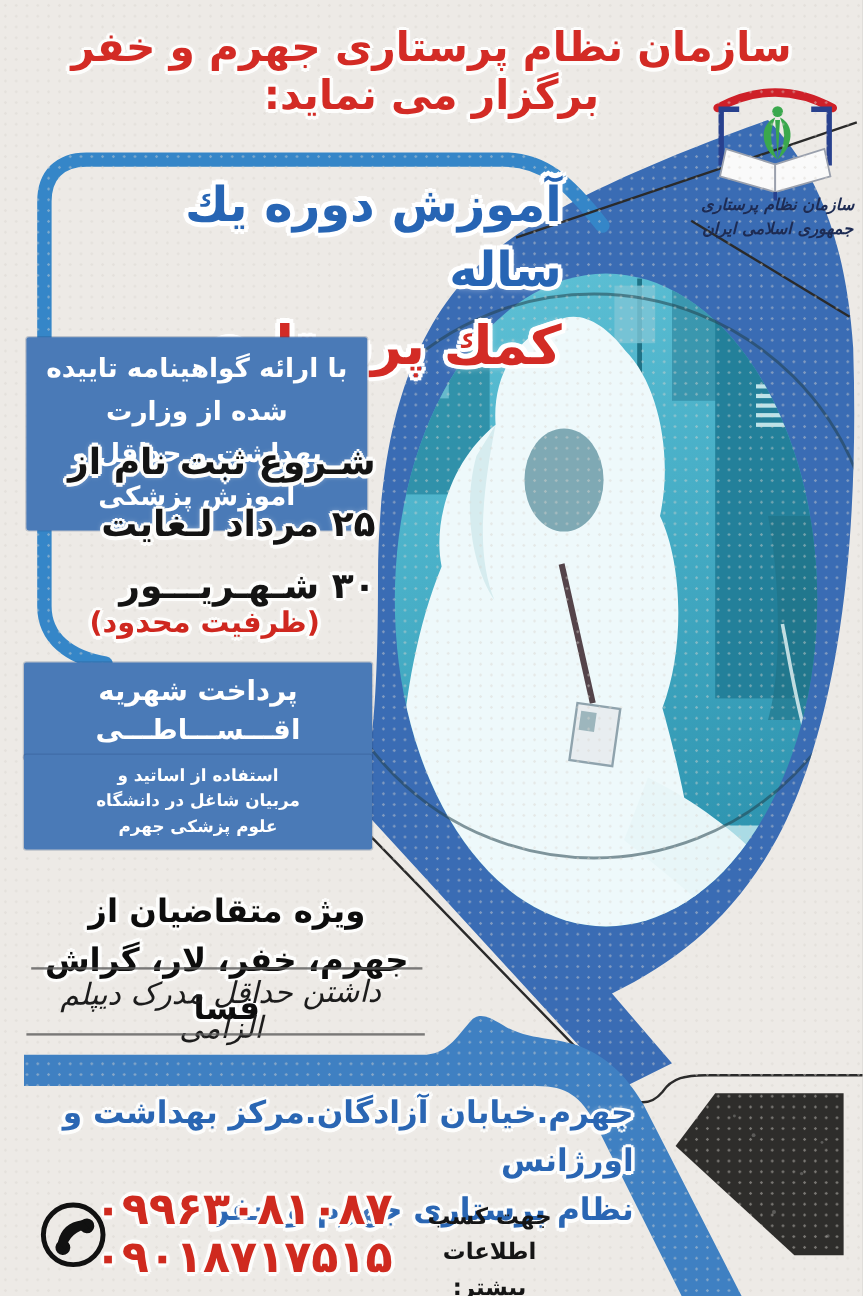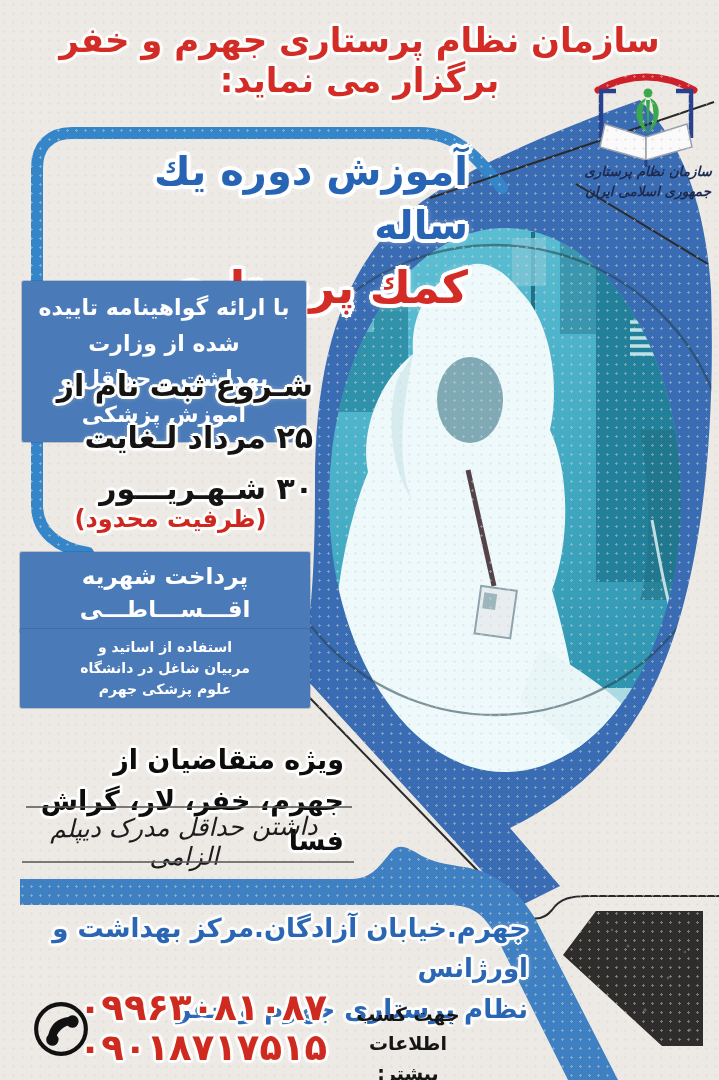--- a/index.html
+++ b/index.html
@@ -50,21 +50,21 @@
   .fbox{
     left:20px;width:270px;
     background:#4a7ab7;color:#fff;
     font-weight:bold;text-align:center;
     padding:8px 10px;border-radius:2px;
     box-shadow:0 0 0 1px rgba(40,70,120,.25);
   }
   .fbox1{top:552px;font-size:23px;line-height:1.42;}
   .fbox2{top:629px;font-size:14px;line-height:1.5;}
 
-  .audience{left:14px;top:740px;width:330px;text-align:right;
+  .audience{left:24px;top:740px;width:330px;text-align:center;
     font-size:27px;font-weight:bold;color:#0d0d0d;line-height:1.5;}
   .rule{position:absolute;height:0;border-top:2px solid #5b5b5b;opacity:.8;}
   .rule1{top:806px;left:26px;width:326px;}
   .rule2{top:861px;left:22px;width:332px;}
   .handwriting{left:12px;top:813px;width:344px;text-align:center;
     font-size:25px;font-style:italic;color:#1c1c1c;transform:rotate(-.6deg);}
 
   .address{left:0;top:908px;width:528px;
     font-size:26px;font-weight:bold;color:#2a66b3;line-height:1.55;}
 

